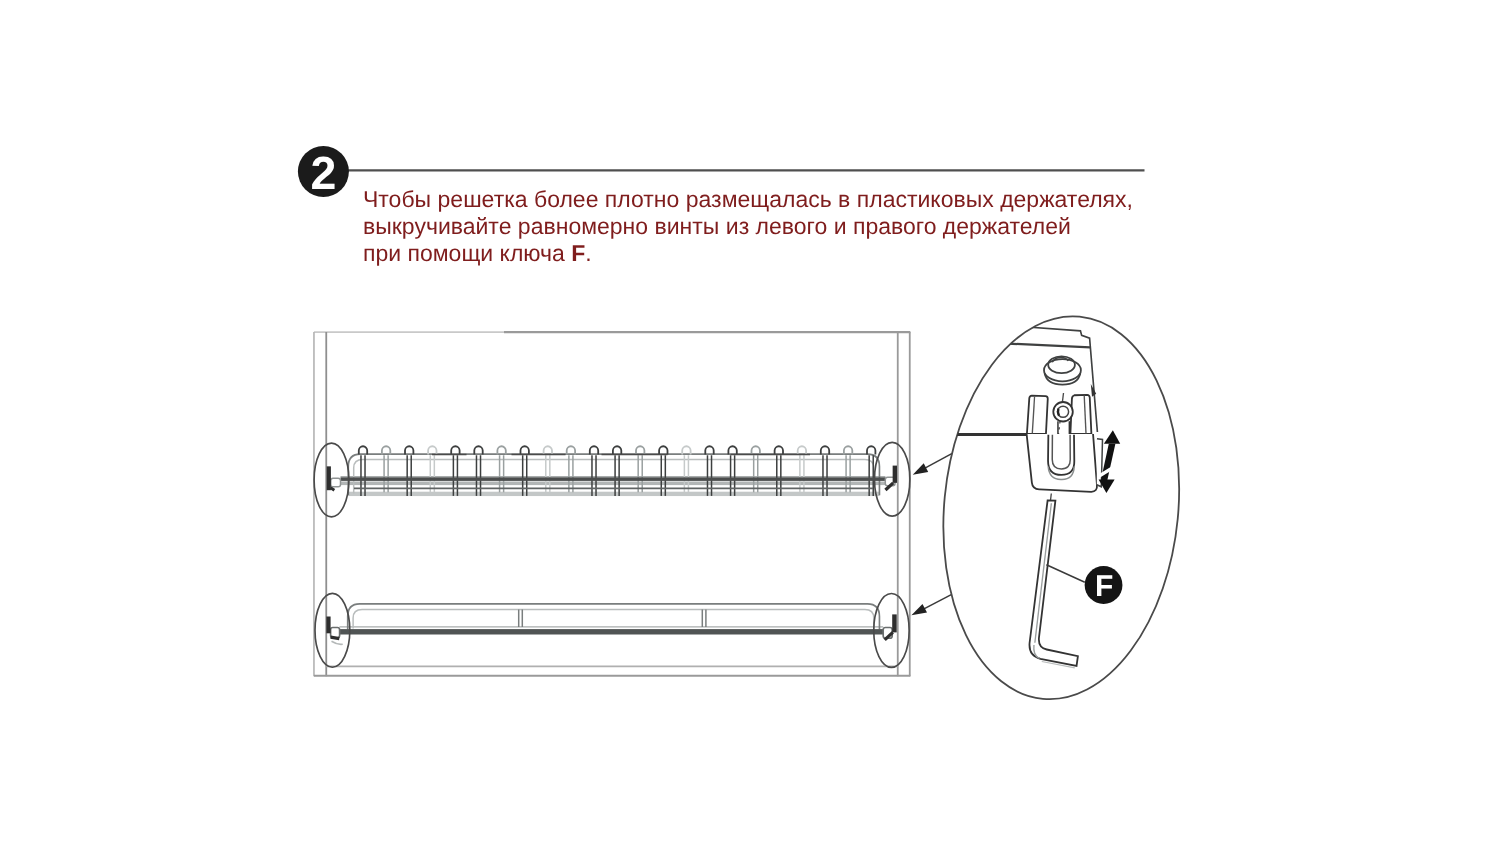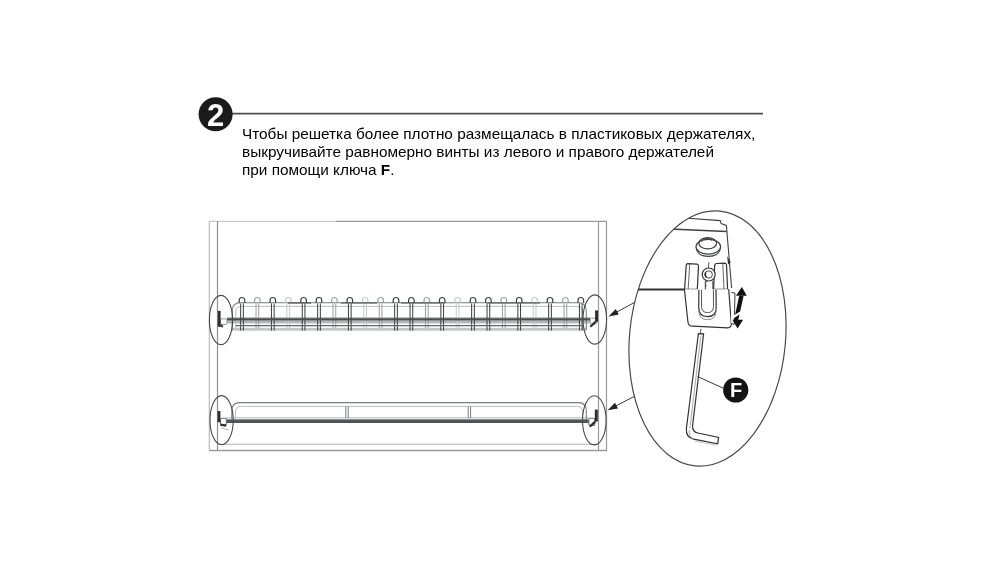--- a/index.html
+++ b/index.html
@@ -1,17 +1,17 @@
 <!DOCTYPE html>
 <html><head>
 <meta charset="utf-8">
 <style>
   html,body { margin:0; padding:0; width:1000px; height:563px; background:#ffffff; overflow:hidden; }
   body { font-family:"Liberation Sans",sans-serif; position:relative; }
-  .txt { position:absolute; left:242px; top:124.5px; font-size:15.35px; line-height:18.2px; color:#000000; white-space:nowrap; }
+  .txt { position:absolute; left:242px; top:124.5px; font-size:15.35px; line-height:18.2px; color:#7f1d1d; white-space:nowrap; }
 </style>
 </head>
 <body>
 <svg width="1000" height="563" viewBox="0 0 1000 563" style="position:absolute;left:0;top:0">
 <defs>
       <clipPath id="lens">
         <ellipse cx="707.5" cy="338.5" rx="78" ry="128" transform="rotate(5.5 707.5 338.5)"></ellipse>
       </clipPath>
     </defs>
 <g stroke-linecap="butt" fill="none">

